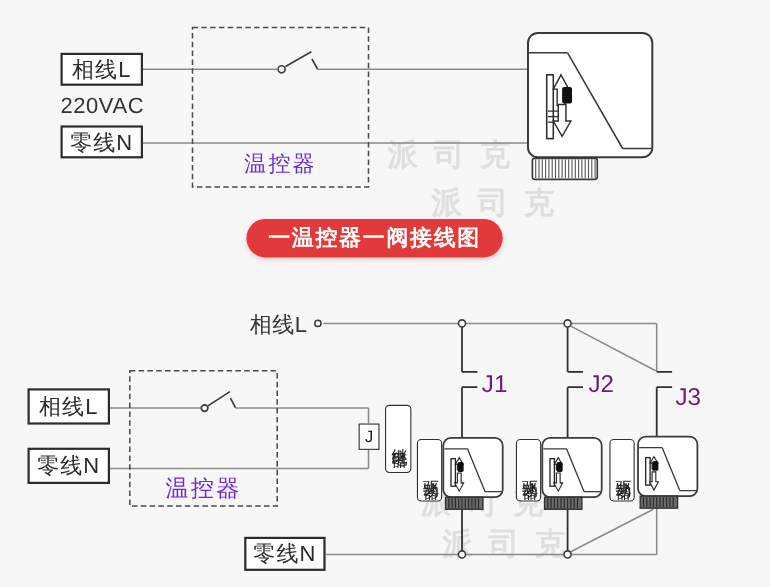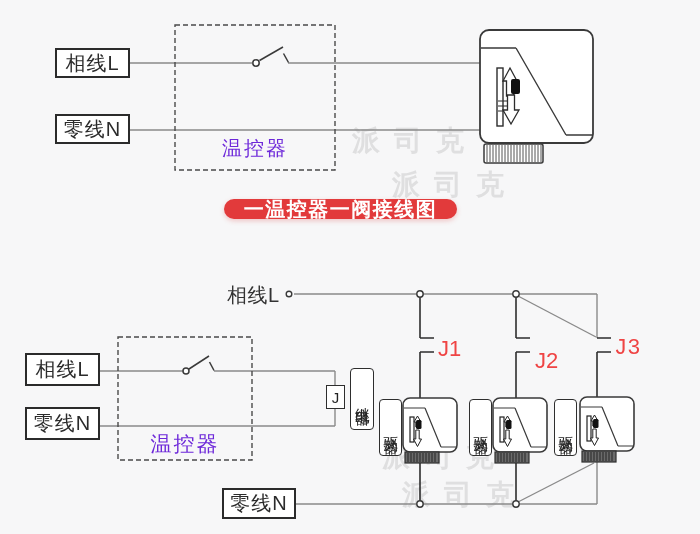--- a/index.html
+++ b/index.html
@@ -17,26 +17,26 @@
     display:flex;align-items:center;justify-content:center;
     writing-mode:vertical-rl;text-orientation:upright;
     font-size:14.5px;color:#222;z-index:3;line-height:1;letter-spacing:2px;
   }
   .jbox{
     box-sizing:border-box;border:1.6px solid #2e2e2e;background:#fff;
     display:flex;align-items:center;justify-content:center;
     font-size:15px;color:#222;z-index:3;
   }
   #banner{
-    left:224px;top:199px;width:233px;height:20px;border-radius:18px;
+    left:224px;top:199px;width:233px;height:35px;border-radius:18px;
     display:flex;align-items:center;justify-content:center;
     color:#fff;font-size:20px;font-weight:600;letter-spacing:1.5px;z-index:3;
     box-shadow:0 2px 5px rgba(220,50,50,.25);
   }
-  .jlabel{font-size:22px;color:#ef4444;z-index:3;}
+  .jlabel{font-size:22px;color:#701a75;z-index:3;}
   .thermo{display:flex;justify-content:center;font-size:20px;color:#6d28d9;letter-spacing:2px;z-index:3;}
   .wm{color:rgba(185,185,185,.38);font-weight:700;letter-spacing:14px;font-size:28px;
       filter:blur(.6px);z-index:1;white-space:nowrap;margin-top:40px;}
   svg{position:absolute;left:0;top:0;z-index:2;}
 </style>
 </head>
 <body>
 
 <div id="stage">
 
@@ -137,30 +137,31 @@
     <g stroke="#3a3a3a" stroke-width="1.4" fill="#fff">
       <circle cx="289" cy="294" r="2.8"></circle>
       <circle cx="420" cy="294" r="3.2"></circle>
       <circle cx="516" cy="294" r="3.2"></circle>
       <circle cx="420" cy="504" r="3.2"></circle>
       <circle cx="516" cy="504" r="3.2"></circle>
     </g>
   </svg>
 
   <div class="abs lblbox" style="left:55px;top:48px;width:75px;height:30px;">相线L</div>
+  <div class="abs plain" style="left:55px;top:86px;">220VAC</div>
   <div class="abs lblbox" style="left:55px;top:114px;width:75px;height:30px;">零线N</div>
   <div class="abs thermo" style="left:175px;top:135px;width:160px;">温控器</div>
 
   <div id="banner" class="abs" style="background:#e23a3b;">一温控器一阀接线图</div>
 
   <div class="abs plain" style="left:227px;top:282px;">相线L</div>
 
   <div class="abs jlabel" style="left:438px;top:336px;">J1</div>
-  <div class="abs jlabel" style="left:535px;top:348px;">J2</div>
-  <div class="abs jlabel" style="left:614px;top:336px;font-family:Liberation Mono, monospace;">J3</div>
+  <div class="abs jlabel" style="left:535px;top:336px;">J2</div>
+  <div class="abs jlabel" style="left:614px;top:348px;">J3</div>
 
   <div class="abs lblbox" style="left:25px;top:353px;width:75px;height:33px;">相线L</div>
   <div class="abs lblbox" style="left:25px;top:407px;width:75px;height:33px;">零线N</div>
   <div class="abs thermo" style="left:118px;top:430px;width:134px;font-size:21px;">温控器</div>
 
   <div class="abs jbox" style="left:326px;top:385px;width:19px;height:24px;">J</div>
   <div class="abs vbox" style="left:350px;top:368px;width:24px;height:62px;">继电器</div>
 
   <div class="abs vbox" style="left:379px;top:399px;width:23px;height:57px;">驱动器</div>
   <div class="abs vbox" style="left:469px;top:399px;width:23px;height:57px;">驱动器</div>

